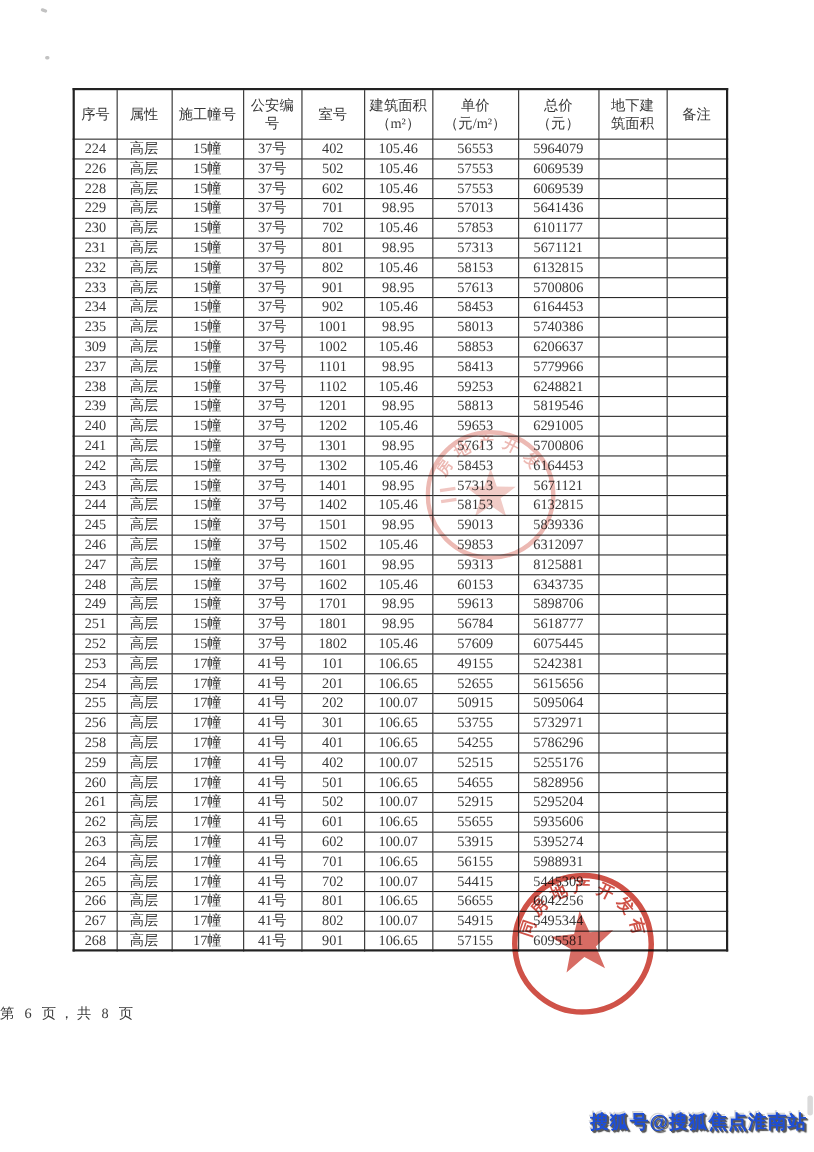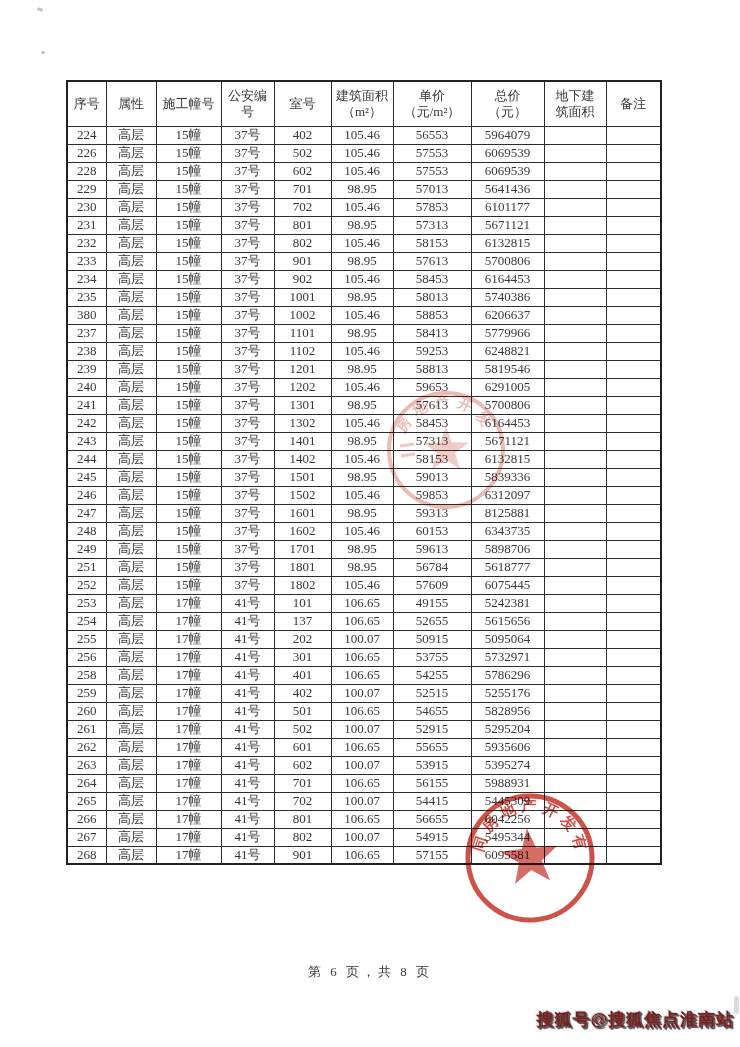--- a/index.html
+++ b/index.html
@@ -23,27 +23,27 @@
   .price-table th{
     height:45px;font-size:13px;line-height:1.25;white-space:pre-line;
   }
   .price-table td{height:18px;font-size:13px;line-height:16px;}
   
   .stamp{position:absolute;mix-blend-mode:multiply;pointer-events:none;}
   #stamp-faint{left:380px;top:384px;opacity:.42;}
   #stamp-strong{left:457px;top:785px;opacity:.88;transform:rotate(-6deg);}
   
   .page-footer{
-    position:absolute;left:0;top:963px;width:100%;text-align:center;
+    position:absolute;left:0;top:912px;width:100%;
     font-size:13px;letter-spacing:3px;color:#3a3a3a;
   }
   .watermark{
     position:absolute;right:6px;top:1008px;
     font-size:17px;font-weight:bold;letter-spacing:1px;
-    color:#7f1d1d;
+    color:#1d4ed8;
     font-family:"Liberation Sans","DejaVu Sans",sans-serif;
     text-shadow:1px 1px 0 #595959,2px 2px 1px #4a4a4a,-1px -1px 0 #d8d8d8;
   }
   
   .speck{position:absolute;background:#c2c2c2;border-radius:2px;}
   #speck-1{left:37px;top:8px;width:6px;height:3px;transform:rotate(20deg);}
   #speck-2{left:41px;top:51px;width:4px;height:3px;}
   .scrollbar-thumb{
     position:absolute;right:1px;top:996px;width:5px;height:18px;
     background:#dadada;border-radius:3px;
@@ -204,21 +204,21 @@
           <td>15幢</td>
           <td>37号</td>
           <td>1001</td>
           <td>98.95</td>
           <td>58013</td>
           <td>5740386</td>
           <td></td>
           <td></td>
         </tr>
         <tr>
-          <td>380</td>
+          <td>309</td>
           <td>高层</td>
           <td>15幢</td>
           <td>37号</td>
           <td>1002</td>
           <td>105.46</td>
           <td>58853</td>
           <td>6206637</td>
           <td></td>
           <td></td>
         </tr>
@@ -412,21 +412,21 @@
           <td>49155</td>
           <td>5242381</td>
           <td></td>
           <td></td>
         </tr>
         <tr>
           <td>254</td>
           <td>高层</td>
           <td>17幢</td>
           <td>41号</td>
-          <td>137</td>
+          <td>201</td>
           <td>106.65</td>
           <td>52655</td>
           <td>5615656</td>
           <td></td>
           <td></td>
         </tr>
         <tr>
           <td>255</td>
           <td>高层</td>
           <td>17幢</td>

